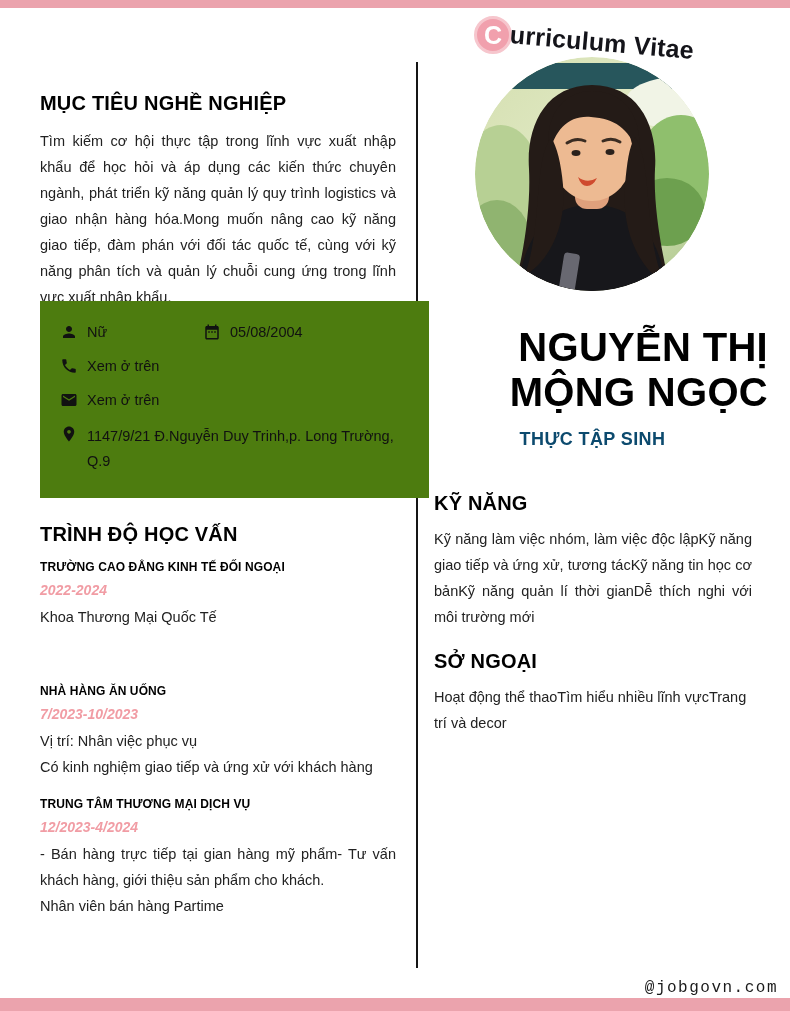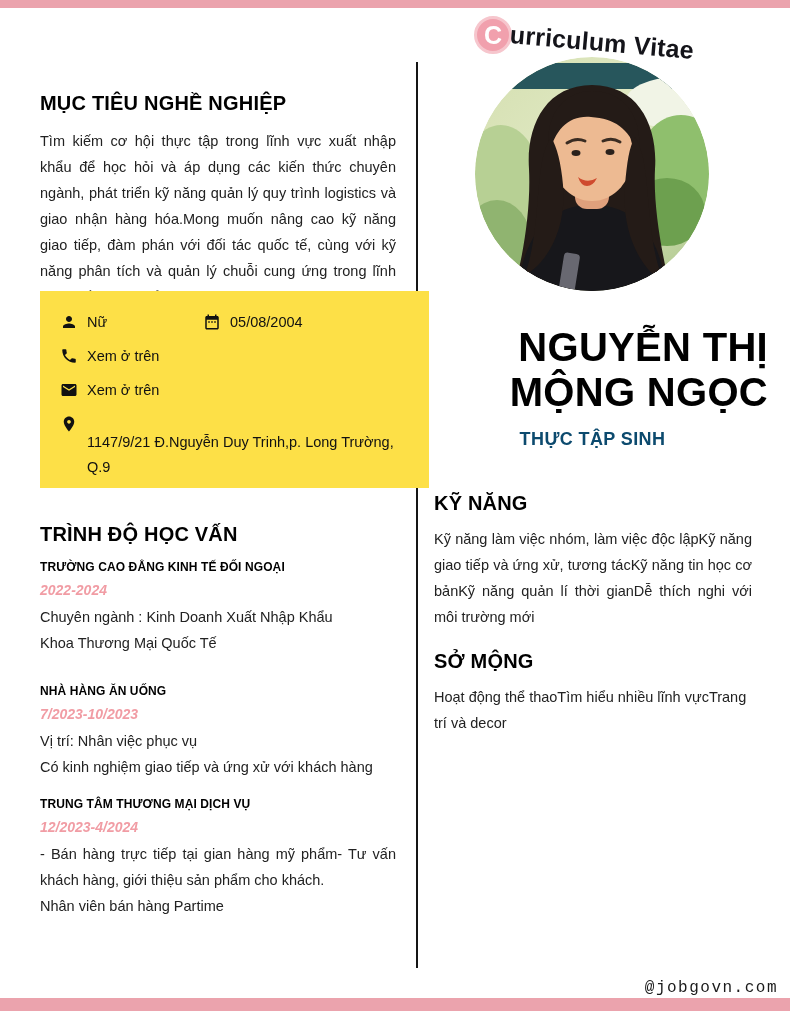--- a/index.html
+++ b/index.html
@@ -33,29 +33,29 @@
   
   .h-section { font-size:20px; line-height:26px; font-weight:bold; color:#000; letter-spacing:0.2px; }
   .body-text { font-size:14.5px; line-height:26px; color:#222; }
   .justify { text-align:justify; }
 
   
   .objective { position:absolute; left:40px; top:90px; width:356px; }
   .objective .h-section { margin-bottom:12px; }
 
   .info-box {
-    position:absolute; left:40px; top:291px; width:389px; height:197px;
-    background:#fde047; padding:21px 16px 0 20px; color:#111;
+    position:absolute; left:40px; top:301px; width:389px; height:197px;
+    background:#4d7c0f; padding:21px 16px 0 20px; color:#111;
   }
   .info-row { display:flex; align-items:flex-start; margin-bottom:13px; font-size:14.5px; line-height:21px; }
   .info-row .cell { display:flex; align-items:flex-start; }
   .cell.gender { width:143px; }
   .icon { width:18px; height:18px; flex:0 0 18px; margin-right:9px; margin-top:1px; }
   .icon svg { display:block; width:18px; height:18px; fill:#111; }
-  .addr-text { width:318px; line-height:25px;margin-top:16px; }
+  .addr-text { width:318px; line-height:25px; }
 
   .edu { position:absolute; left:40px; top:521px; width:356px; }
   .exp { position:absolute; left:40px; top:671px; width:356px; }
   .sub-head { font-size:12px; line-height:20px; font-weight:bold; color:#000; margin-top:10px; letter-spacing:0.1px; }
   .date { font-size:14px; line-height:20px; font-style:italic; color:#F19CA4; margin-top:3px; font-weight:bold; }
   .entry-lines { margin-top:4px; }
   .job2 { margin-top:14px; }
 
   
   .name-block { position:absolute; left:417px; top:325px; width:351px; text-align:center; }
@@ -173,21 +173,20 @@
       </span>
       <span class="addr-text">1147/9/21 Đ.Nguyễn Duy Trinh,p. Long Trường, Q.9</span>
     </div>
   </div>
 
   <div class="edu">
     <div class="h-section">TRÌNH ĐỘ HỌC VẤN</div>
     <div class="sub-head">TRƯỜNG CAO ĐẲNG KINH TẾ ĐỐI NGOẠI</div>
     <div class="date">2022-2024</div>
     <div class="entry-lines">
-      <div class="body-text">Chuyên ngành : Kinh Doanh Xuất Nhập Khẩu</div>
       <div class="body-text">Khoa Thương Mại Quốc Tế</div>
     </div>
   </div>
 
   <div class="exp">
 
     <div>
       <div class="sub-head">NHÀ HÀNG ĂN UỐNG</div>
       <div class="date">7/2023-10/2023</div>
       <div class="entry-lines">
@@ -211,20 +210,20 @@
     <div class="name-line">MỘNG NGỌC</div>
   </div>
   <div class="role-title">THỰC TẬP SINH</div>
 
   <div class="skills">
     <div class="h-section">KỸ NĂNG</div>
     <div class="body-text justify">Kỹ năng làm việc nhóm, làm việc độc lậpKỹ năng giao tiếp và ứng xử, tương tácKỹ năng tin học cơ bảnKỹ năng quản lí thời gianDễ thích nghi với môi trường mới</div>
   </div>
 
   <div class="hobbies">
-    <div class="h-section">SỞ MỘNG</div>
+    <div class="h-section">SỞ NGOẠI</div>
     <div class="body-text">Hoạt động thể thaoTìm hiểu nhiều lĩnh vựcTrang trí và decor</div>
   </div>
 
   <div class="watermark">@jobgovn.com</div>
   <div class="bar bottom"></div>
 
 </div>
 
 </body></html>

